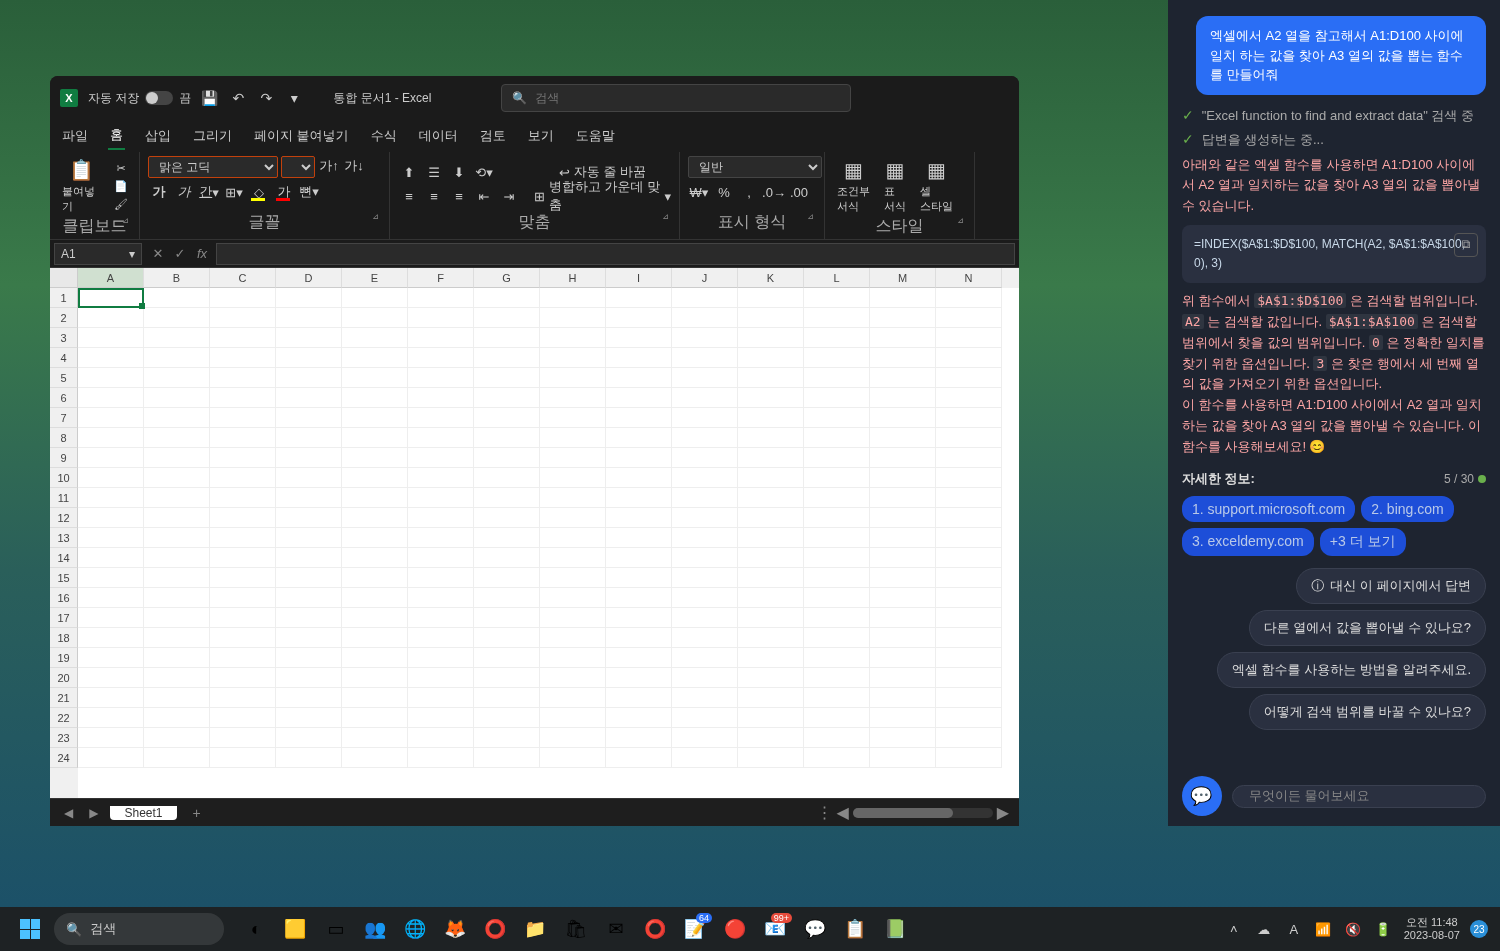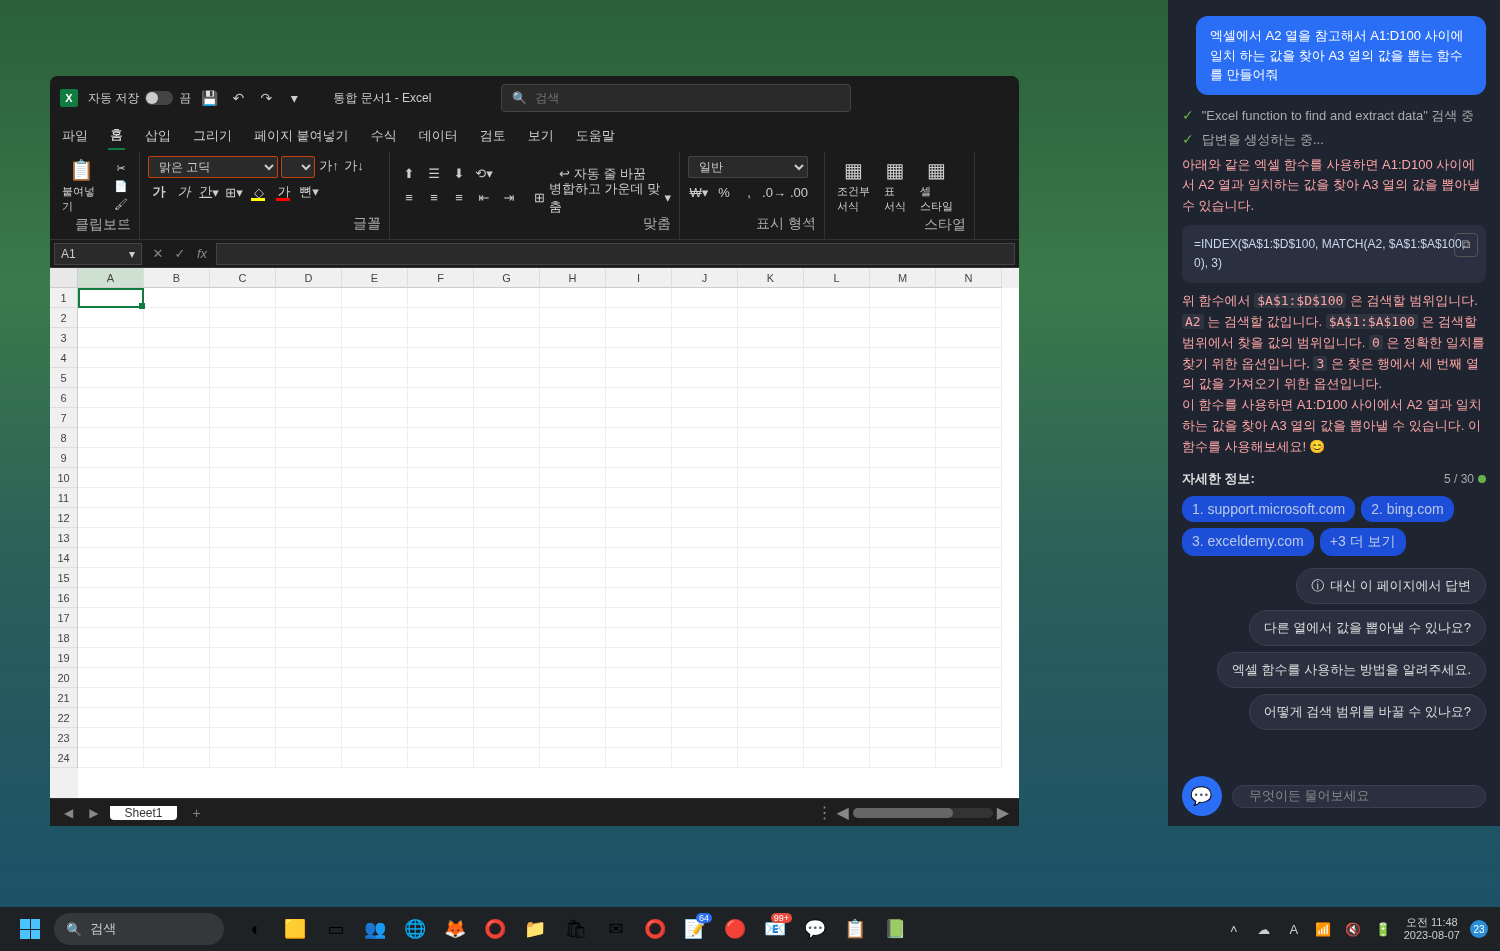--- a/index.html
+++ b/index.html
@@ -16,33 +16,33 @@
 .search-box { flex: 0 0 350px; margin-left: 60px; height: 28px; background: #2a2a2a; border: 1px solid #444; border-radius: 4px; display: flex; align-items: center; padding: 0 10px; gap: 8px; }
 .search-box input { background: transparent; border: none; color: #aaa; font-size: 12px; outline: none; flex: 1; }
 
 .tabs { height: 32px; background: #1b1b1b; display: flex; align-items: center; padding: 0 10px; gap: 18px; color: #ccc; font-size: 13px; }
 .tab { cursor: pointer; padding: 4px 2px; text-align: center; }
 .tab.active { color: #fff; border-bottom: 2px solid #107c41; }
 
 .ribbon { height: 88px; background: #1b1b1b; border-bottom: 1px solid #333; display: flex; }
 .ribbon-group { border-right: 1px solid #333; padding: 4px 8px; display: flex; flex-direction: column; }
 .ribbon-group-content { flex: 1; display: flex; align-items: center; gap: 6px; }
-.ribbon-group-label { font-size: 14px; color: #aaa; text-align: right; padding-bottom: 2px; position: relative; }
+.ribbon-group-label { font-size: 16px; color: #aaa; text-align: center; padding-bottom: 2px; position: relative; }
 .ribbon-group-label::after { content: "⊿"; position: absolute; right: 2px; font-size: 8px; color: #888; }
 .big-btn { display: flex; flex-direction: column; align-items: center; gap: 2px; color: #ccc; font-size: 11px; cursor: pointer; padding: 2px 4px; }
 .big-btn .icon { font-size: 20px; }
 .small-btns { display: flex; flex-direction: column; gap: 2px; }
 .small-btn { width: 20px; height: 16px; display: flex; align-items: center; justify-content: center; font-size: 11px; color: #ccc; cursor: pointer; }
 .font-sel { background: #2a2a2a; border: 1px solid #c2410c; color: #ccc; font-size: 12px; padding: 2px 6px; border-radius: 2px; }
 .font-name { width: 130px; }
 .font-size { width: 34px; }
 .btn-row { display: flex; gap: 3px; }
 .rb-btn { width: 22px; height: 20px; display: flex; align-items: center; justify-content: center; color: #ccc; font-size: 13px; cursor: pointer; border-radius: 2px; }
 .color-strip { width: 14px; height: 3px; position: absolute; bottom: 1px; left: 3px; }
-.num-fmt-sel { width: 120px; background: #2a2a2a; border: 1px solid #444; color: #ccc; font-size: 12px; padding: 2px 6px; border-radius: 2px; }
+.num-fmt-sel { width: 134px; background: #2a2a2a; border: 1px solid #444; color: #ccc; font-size: 12px; padding: 2px 6px; border-radius: 2px; }
 
 .namebox-row { height: 28px; background: #1b1b1b; display: flex; align-items: center; border-bottom: 1px solid #333; }
 .namebox { width: 88px; height: 22px; background: #2a2a2a; border: 1px solid #444; color: #ccc; font-size: 12px; padding: 0 6px; display: flex; align-items: center; justify-content: space-between; margin-left: 4px; }
 .fx-btns { display: flex; gap: 2px; margin-left: 6px; }
 .fx-btn { width: 20px; height: 20px; color: #888; display: flex; align-items: center; justify-content: center; font-size: 13px; cursor: pointer; }
 .formula-bar { flex: 1; height: 22px; background: #2a2a2a; border: 1px solid #444; margin: 0 4px; }
 
 .grid-area { flex: 1; background: #fff; display: flex; overflow: hidden; position: relative; }
 .row-headers { width: 28px; background: #f0f0f0; }
 .corner { height: 20px; background: #e8e8e8; border-right: 1px solid #ccc; border-bottom: 1px solid #ccc; }

